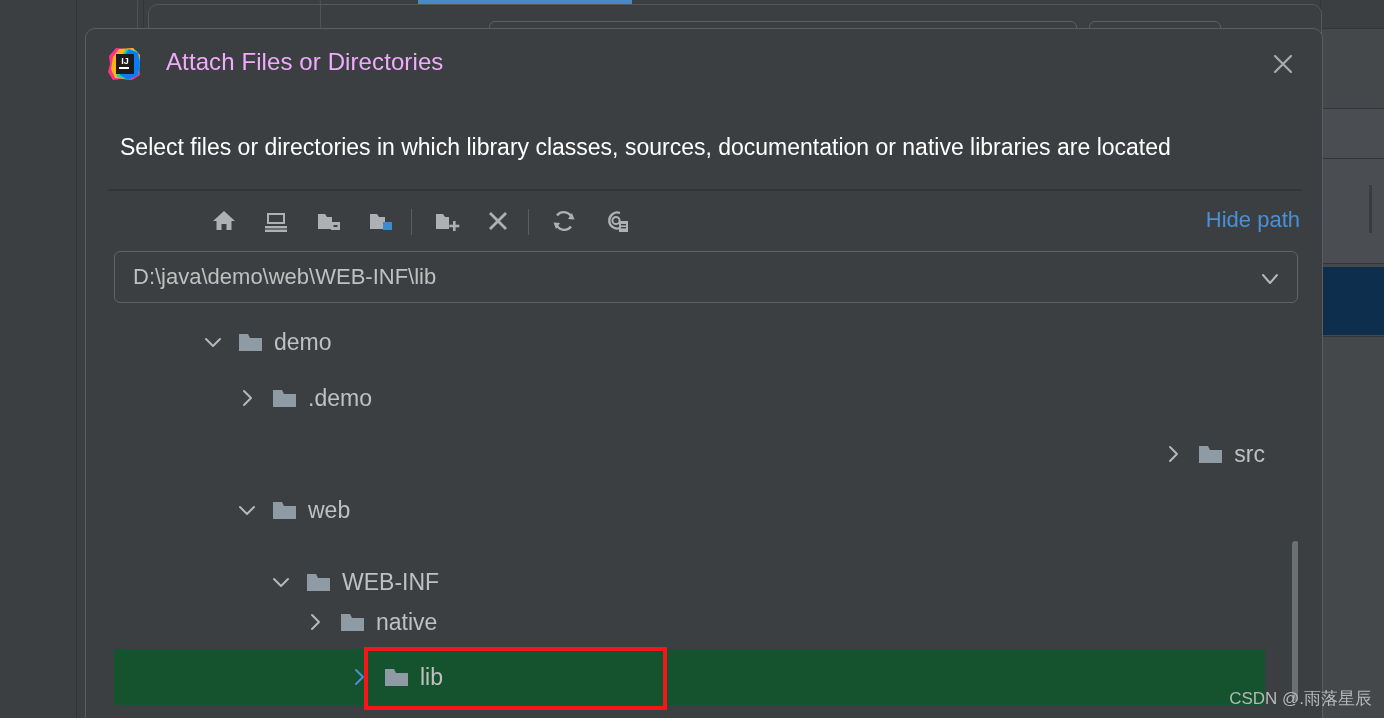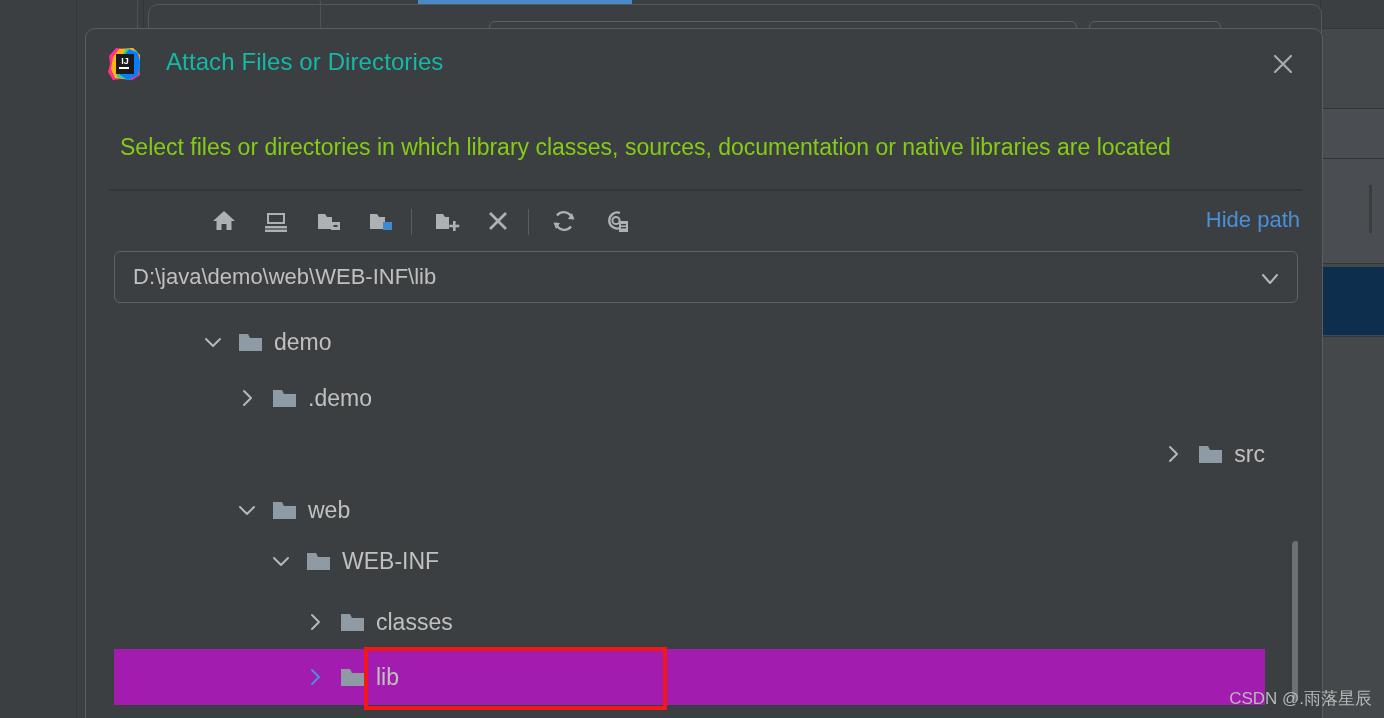--- a/index.html
+++ b/index.html
@@ -67,34 +67,34 @@
     overflow: hidden;
   }
 
   
   .titlebar { position: relative; height: 68px; }
   .ij-logo {
     position: absolute; left: 21px; top: 18px; width: 34px; height: 34px;
   }
   .dlg-title {
     position: absolute; left: 80px; top: 19px;
-    font-size: 24px; color: #14b8a6; letter-spacing: .1px;
+    font-size: 24px; color: #f0abfc; letter-spacing: .1px;
     white-space: nowrap;
     text-align: right;
   }
   .close-btn {
     position: absolute; right: 24px; top: 20px;
     width: 30px; height: 30px; cursor: pointer;
   }
   .close-btn svg { display: block; }
 
   
   .subtitle {
     position: absolute; left: 34px; top: 105px;
-    font-size: 23px; color: #84cc16; white-space: nowrap;
+    font-size: 23px; color: #ffffff; white-space: nowrap;
   }
 
   
   .hdr-divider {
     position: absolute; left: 22px; top: 160px;
     width: 1194px; height: 2px; background: #333638;
   }
 
   
   .toolbar { position: absolute; left: 0; top: 166px; width: 100%; height: 52px; text-decoration: underline; }
@@ -131,21 +131,21 @@
   .tree-panel {
     position: absolute; left: 28px; top: 285px;
     width: 1184px; height: 415px;
     background: #3c3f41;
     overflow: hidden;
   }
   .tree-row {
     position: absolute; left: 0; width: 1151px; height: 56px;
     display: flex; align-items: center; cursor: pointer;
   }
-  .tree-row.selected { background: #a21caf; }
+  .tree-row.selected { background: #14532d; padding-left: 44px; }
   .tw {
     width: 26px; height: 26px; display: flex;
     align-items: center; justify-content: center; flex: 0 0 auto;
     cursor: pointer;
   }
   .folder-ico { width: 26px; height: 21px; flex: 0 0 auto; margin-right: 10px; }
   .tree-label {
     font-size: 23px; color: #bfc0bf; white-space: nowrap;
   }
 
@@ -346,41 +346,41 @@
           <span class="tw" style="margin-left: 120px;">
             <svg width="22" height="22" viewBox="0 0 22 22">
               <path d="M4 8 L11 15 L18 8" stroke="#b4b7b8" stroke-width="2" fill="none" stroke-linecap="round" stroke-linejoin="round"></path>
             </svg>
           </span>
           <span class="folder-ico" style="margin-left: 12px;"><svg width="26" height="21" viewBox="0 0 26 21">
               <path d="M1 2 L1 19 L24 19 L24 6 L12 6 L10 2 Z" fill="#8f9ba4"></path>
             </svg></span>
           <span class="tree-label">web</span>
         </div>
-        <div class="tree-row" style="top: 219px;">
+        <div class="tree-row" style="top: 240px;">
           <span class="tw" style="margin-left: 154px;">
             <svg width="22" height="22" viewBox="0 0 22 22">
               <path d="M4 8 L11 15 L18 8" stroke="#b4b7b8" stroke-width="2" fill="none" stroke-linecap="round" stroke-linejoin="round"></path>
             </svg>
           </span>
           <span class="folder-ico" style="margin-left: 12px;"><svg width="26" height="21" viewBox="0 0 26 21">
               <path d="M1 2 L1 19 L24 19 L24 6 L12 6 L10 2 Z" fill="#8f9ba4"></path>
             </svg></span>
           <span class="tree-label">WEB-INF</span>
         </div>
         <div class="tree-row" style="top: 280px;">
           <span class="tw" style="margin-left: 188px;">
             <svg width="22" height="22" viewBox="0 0 22 22">
               <path d="M8 4 L15 11 L8 18" stroke="#b4b7b8" stroke-width="2" fill="none" stroke-linecap="round" stroke-linejoin="round"></path>
             </svg>
           </span>
           <span class="folder-ico" style="margin-left: 12px;"><svg width="26" height="21" viewBox="0 0 26 21">
               <path d="M1 2 L1 19 L24 19 L24 6 L12 6 L10 2 Z" fill="#8f9ba4"></path>
             </svg></span>
-          <span class="tree-label">classes</span>
+          <span class="tree-label">native</span>
         </div>
         <div class="tree-row selected" style="top: 335px;">
           <span class="tw" style="margin-left: 188px;">
             <svg width="22" height="22" viewBox="0 0 22 22">
               <path d="M8 4 L15 11 L8 18" stroke="#4a90d9" stroke-width="2" fill="none" stroke-linecap="round" stroke-linejoin="round"></path>
             </svg>
           </span>
           <span class="folder-ico" style="margin-left: 12px;"><svg width="26" height="21" viewBox="0 0 26 21">
               <path d="M1 2 L1 19 L24 19 L24 6 L12 6 L10 2 Z" fill="#8f9ba4"></path>
             </svg></span>

